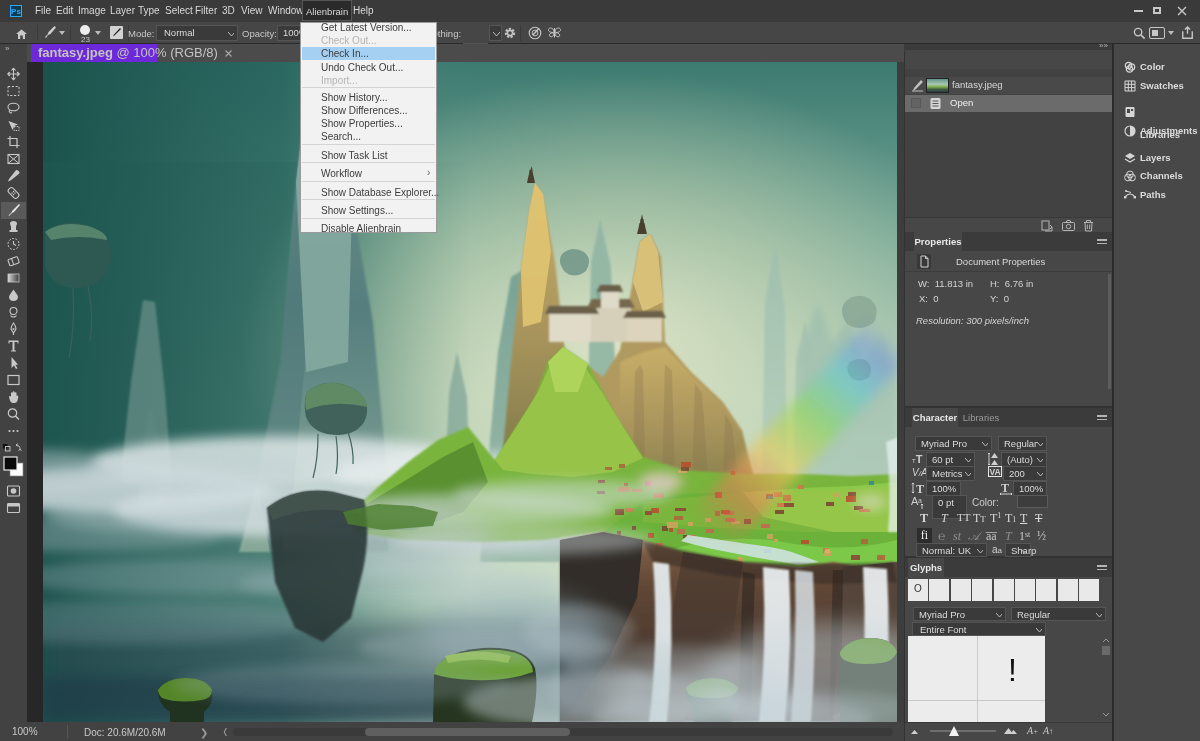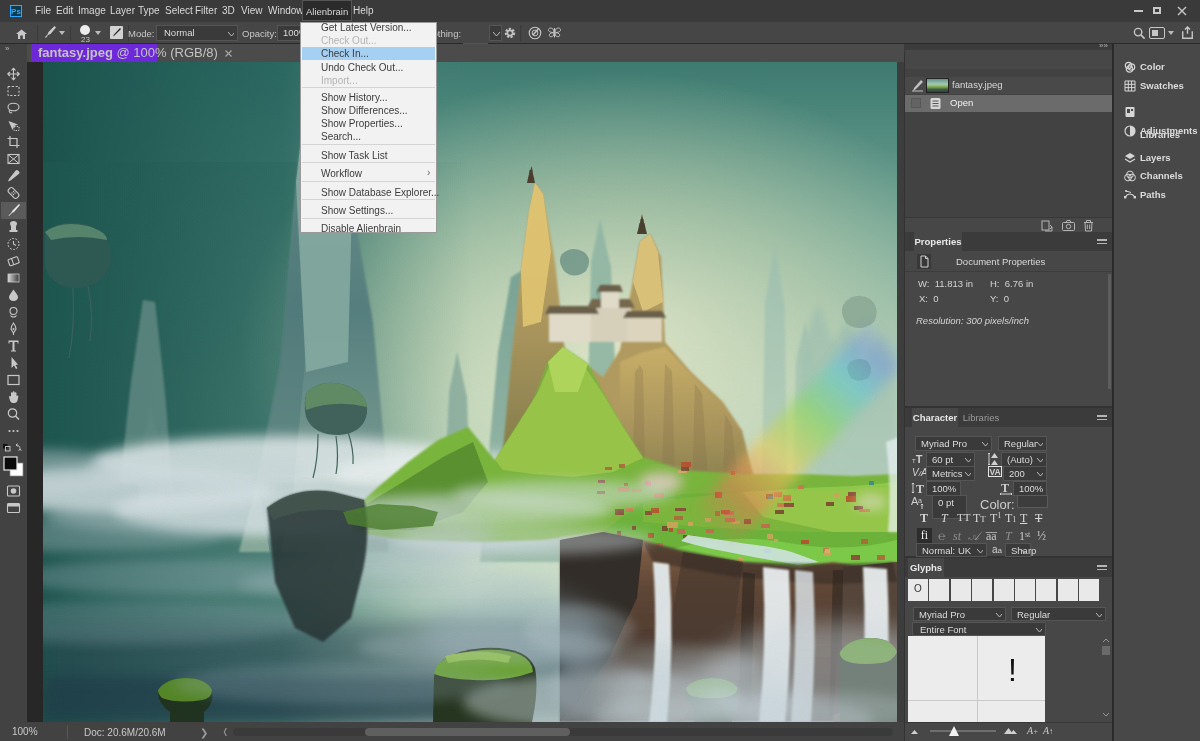--- a/index.html
+++ b/index.html
@@ -591,21 +591,21 @@
         <text x="2" y="11" font-size="12" font-weight="bold" fill="#d0d0d0" font-family="Liberation Serif">T</text>
         <path d="M1 13 L13 13 M2.2 11.8 L1 13 L2.2 14.2 M11.8 11.8 L13 13 L11.8 14.2" stroke="#d0d0d0" fill="none"></path>
       </svg>
   <div class="dd" style="left:108px;top:73px;width:34px;height:15px;"><span style="margin-left:5px;line-height:14px;display:inline-block;">100%</span></div>
   <svg class="abs" style="left:6px;top:87px;" width="14" height="15">
         <text x="0" y="10" font-size="11" fill="#d0d0d0" font-family="Liberation Sans">A</text>
         <text x="7" y="8" font-size="7" fill="#d0d0d0" font-family="Liberation Sans">a</text>
         <path d="M11 9 L11 14 M9.8 10.2 L11 9 L12.2 10.2" stroke="#d0d0d0" fill="none"></path>
       </svg>
   <div class="dd" style="left:27px;top:87px;width:35px;height:24px;"><span style="margin-left:5px;line-height:14px;display:inline-block;">0 pt</span></div>
-  <div class="abs" style="left:75px;top:89px;font-size:13px;color:#cdcdcd;">Color:</div>
+  <div class="abs" style="left:67px;top:89px;font-size:10px;color:#cdcdcd;">Color:</div>
   <div class="abs" style="left:112px;top:87px;width:31px;height:13px;background:#3d3d3d;border:1px solid #5a5a5a;"></div>
   <div class="abs" style="left:11px;top:103px;width:190px;height:16px;color:#d8d8d8;font-family:'Liberation Serif',serif;font-size:12px;">
     <span style="position:absolute;left:4px;font-weight:bold;">T</span>
     <span style="position:absolute;left:25px;font-style:italic;">T</span>
     <span style="position:absolute;left:41px;font-size:11px;">TT</span>
     <span style="position:absolute;left:57px;">T<span style="font-size:9px;">T</span></span>
     <span style="position:absolute;left:74px;">T<span style="font-size:8px;vertical-align:4px;">1</span></span>
     <span style="position:absolute;left:89px;">T<span style="font-size:8px;">1</span></span>
     <span style="position:absolute;left:104px;text-decoration:underline;">T</span>
     <span style="position:absolute;left:119px;text-decoration:line-through;">T</span>

